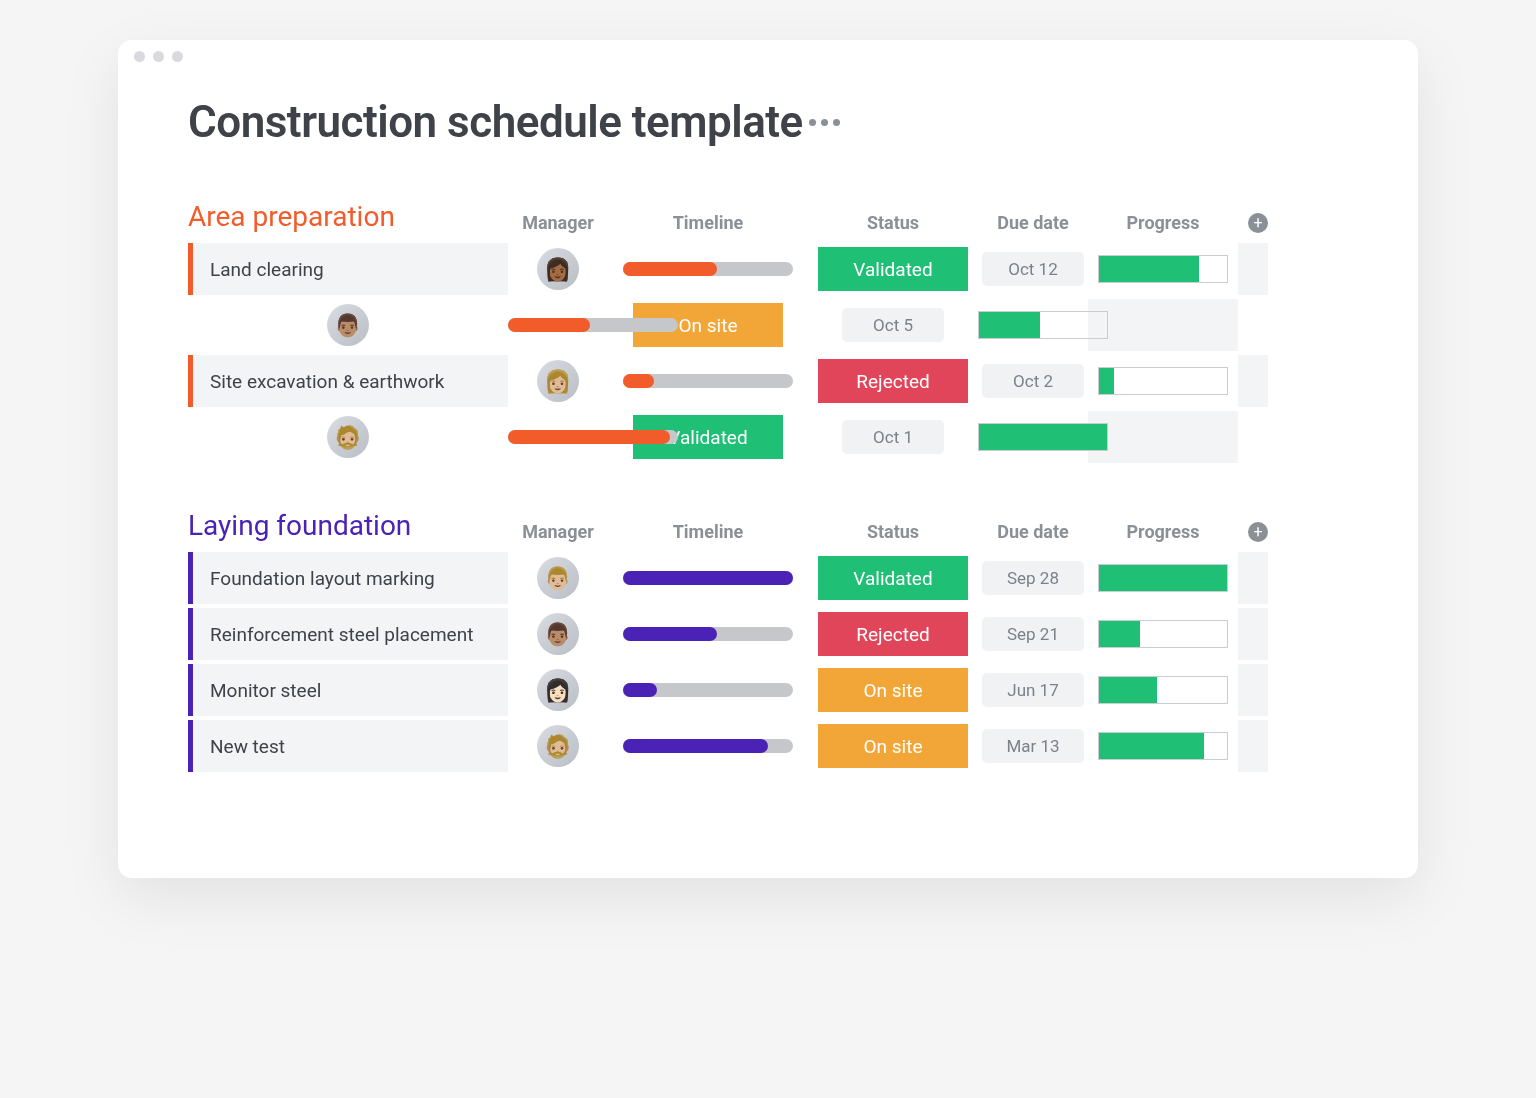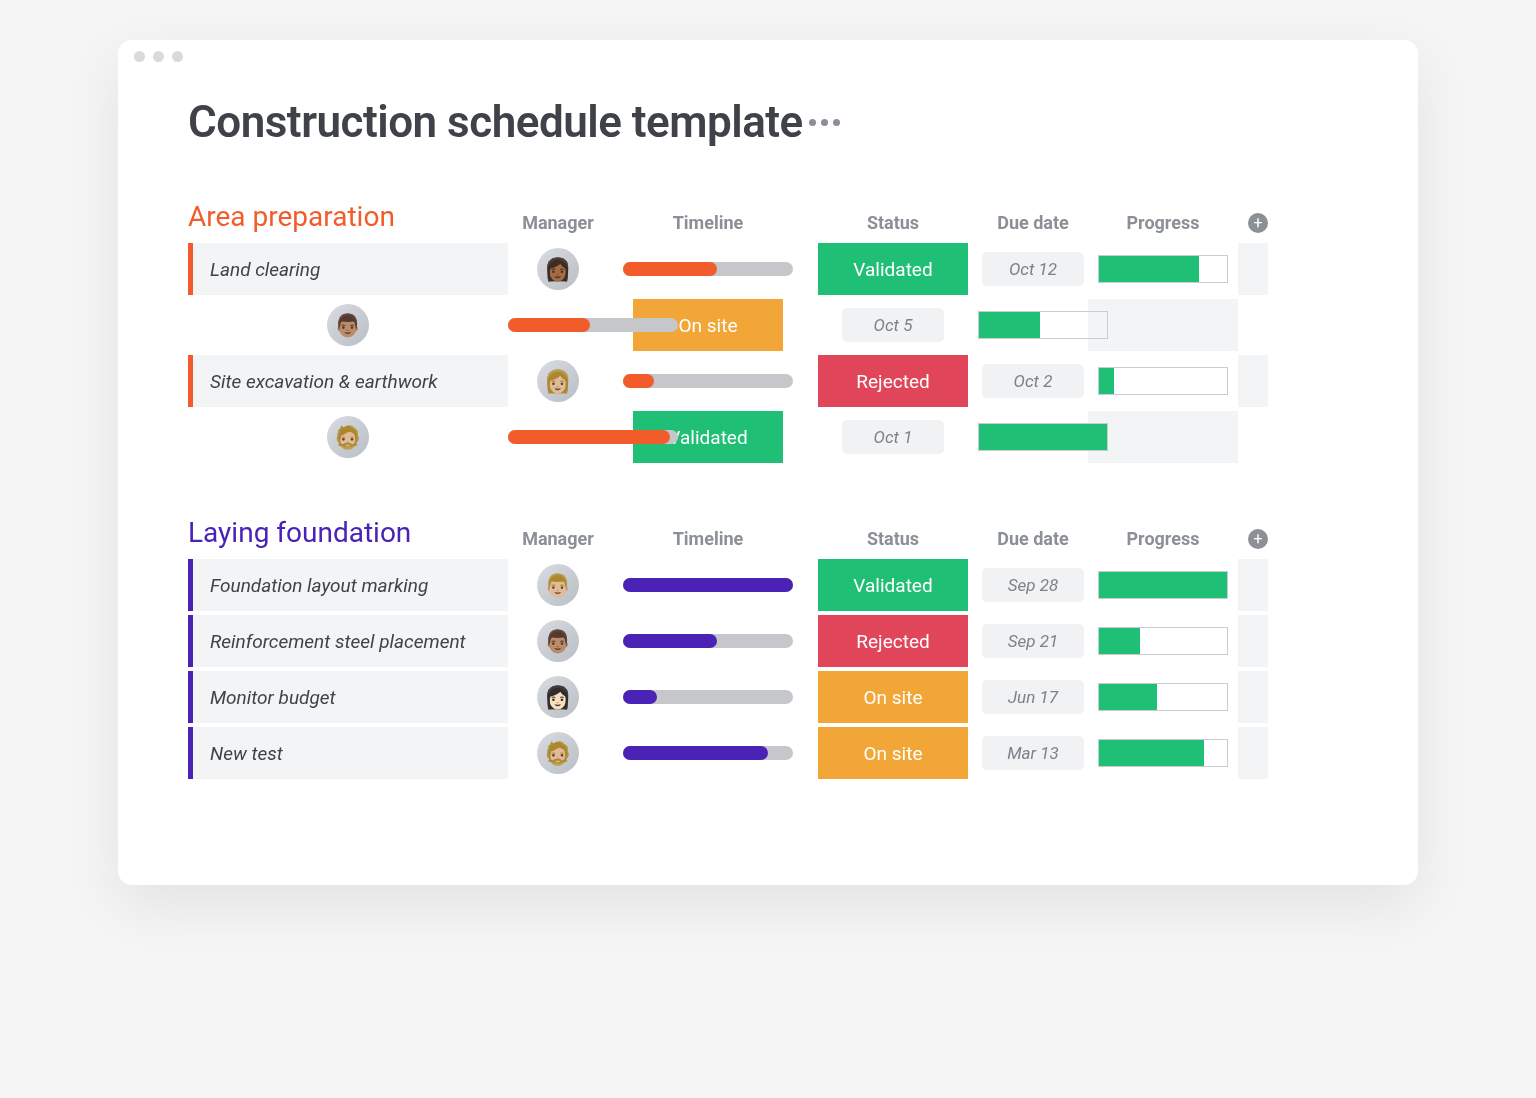--- a/index.html
+++ b/index.html
@@ -84,21 +84,20 @@
     height: 52px;
   }
   .task-cell {
     height: 100%;
     background: #f3f4f6;
     display: flex; align-items: center;
     position: relative;
     padding-left: 22px;
     font-size: 19px;
     color: #3f4248;
-    font-style: italic;
   }
   .task-cell::before {
     content: "";
     position: absolute; left: 0; top: 0; bottom: 0;
     width: 5px;
     background: var(--accent);
   }
   .avatar {
     width: 42px; height: 42px; border-radius: 50%;
     margin: 0 auto;
@@ -111,31 +110,31 @@
     width: 170px; height: 14px; border-radius: 10px;
     background: #c6c7cb;
     margin: 0 auto;
     position: relative;
   }
   .timeline-fill {
     position: absolute; left: 0; top: 0; bottom: 0;
     border-radius: 10px;
   }
   .status-pill {
-    height: 52px; width: 150px; margin: 0 auto;
+    height: 44px; width: 150px; margin: 0 auto;
     display: flex; align-items: center; justify-content: center;
     color: #fff; font-size: 19px;
   }
   .due-chip {
     height: 34px;
     background: #f1f2f4;
     border-radius: 5px;
     display: flex; align-items: center; justify-content: center;
     color: #7c818a; font-size: 17px;
-    width: 102px; margin: 0 auto; font-style: italic;
+    width: 102px; margin: 0 auto;
   }
   .progress-outer {
     width: 130px; height: 28px; border: 1px solid #c9ccd1;
     margin: 0 auto; position: relative;
   }
   .progress-fill {
     position: absolute; left: 0; top: 0; bottom: 0;
     background: #1fbf75;
   }
   .row-tail {
@@ -261,21 +260,21 @@
                 <div class="progress-outer">
                   <div class="progress-fill" style="width: 100%;"></div>
                 </div>
               </div>
               <div class="row-tail"></div>
             </div>
           </div>
         </div>
         <div class="group">
           <div class="group-header">
-            <div class="group-title" style="color: rgb(74, 34, 182); margin-top: 7px;">Laying foundation</div>
+            <div class="group-title" style="color: rgb(74, 34, 182);">Laying foundation</div>
             <div class="col-label">Manager</div>
             <div class="col-label">Timeline</div>
             <div class="col-label">Status</div>
             <div class="col-label">Due date</div>
             <div class="col-label">Progress</div>
             <div class="add-col">+</div>
           </div>
           <div class="rows">
             <div class="row" style="--accent: #4a22b6;">
               <div class="task-cell">Foundation layout marking</div>
@@ -317,21 +316,21 @@
                 <div class="due-chip">Sep 21</div>
               </div>
               <div>
                 <div class="progress-outer">
                   <div class="progress-fill" style="width: 32%;"></div>
                 </div>
               </div>
               <div class="row-tail"></div>
             </div>
             <div class="row" style="--accent: #4a22b6;">
-              <div class="task-cell">Monitor budget</div>
+              <div class="task-cell">Monitor steel</div>
               <div>
                 <div class="avatar">👩🏻</div>
               </div>
               <div>
                 <div class="timeline-bar">
                   <div class="timeline-fill" style="background: rgb(74, 34, 182); width: 20%;"></div>
                 </div>
               </div>
               <div>
                 <div class="status-pill" style="background: rgb(242, 166, 56);">On site</div>

